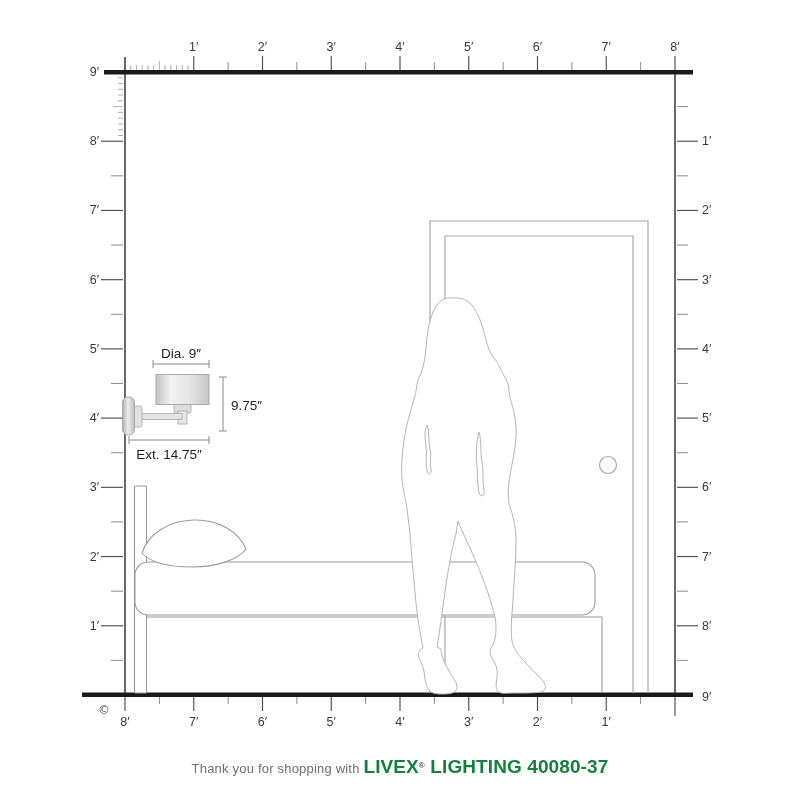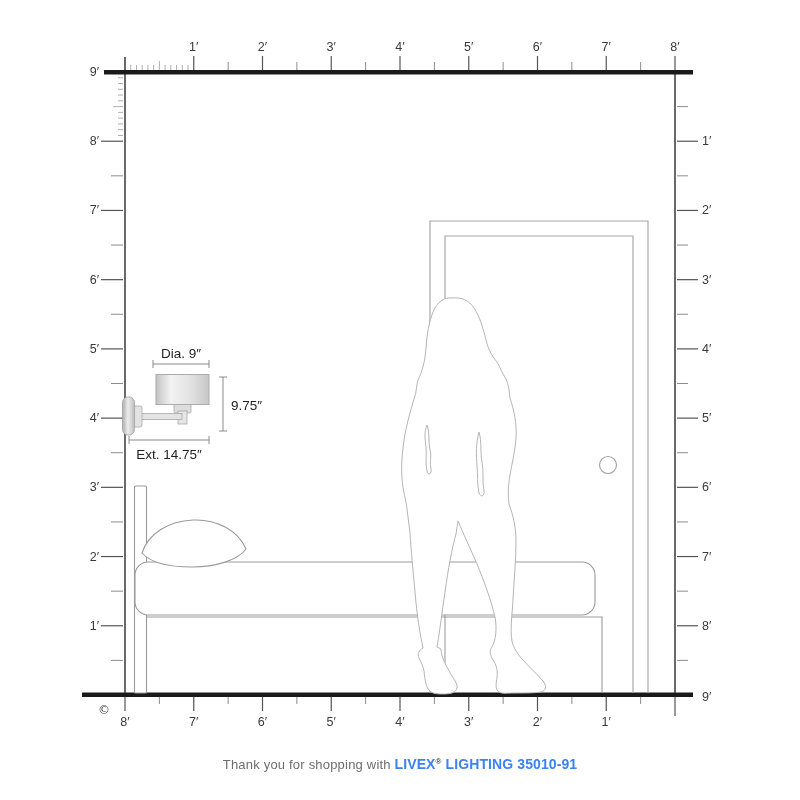--- a/index.html
+++ b/index.html
@@ -10,21 +10,21 @@
     font-family:"Liberation Sans",sans-serif;
   }
   .scene-svg{position:absolute;left:0;top:0;}
   .tick-label{font-family:"Liberation Sans",sans-serif;font-size:12.5px;fill:#3a3a3a;}
   .dim-label{font-family:"Liberation Sans",sans-serif;font-size:13.5px;fill:#1f1f1f;}
   .copyright-label{font-family:"DejaVu Sans",sans-serif;font-size:12px;fill:#4a4a4a;}
   .footer{
     position:absolute;left:0;top:756px;width:100%;text-align:center;
     font-size:13px;color:#6e6e6e;letter-spacing:.2px;
   }
-  .footer b{color:#3b82f6;font-size:14px;letter-spacing:.1px;}
+  .footer b{color:#15803d;font-size:19px;letter-spacing:.1px;}
   .footer sup{color:#141414;font-size:8px;line-height:0;}
 </style>
 </head>
 <body>
 
 <div class="canvas">
 
   <svg class="scene-svg" width="800" height="800" viewBox="0 0 800 800">
     <defs>
       <linearGradient id="shadeGrad" x1="0" y1="0" x2="1" y2="0">
@@ -232,15 +232,15 @@
     </g>
 
     <text class="dim-label" x="181" y="358" text-anchor="middle">Dia. 9″</text>
     <text class="dim-label" x="231" y="410" text-anchor="start">9.75″</text>
     <text class="dim-label" x="169" y="459" text-anchor="middle">Ext. 14.75″</text>
 
     <text class="copyright-label" x="104" y="714" text-anchor="middle">©</text>
   </svg>
 
   <div class="footer">
-    <span>Thank you for shopping with </span><b>LIVEX</b><sup>®</sup><b> LIGHTING 35010-91</b>
+    <span>Thank you for shopping with </span><b>LIVEX</b><sup>®</sup><b> LIGHTING 40080-37</b>
   </div>
 </div>
 
 </body></html>

